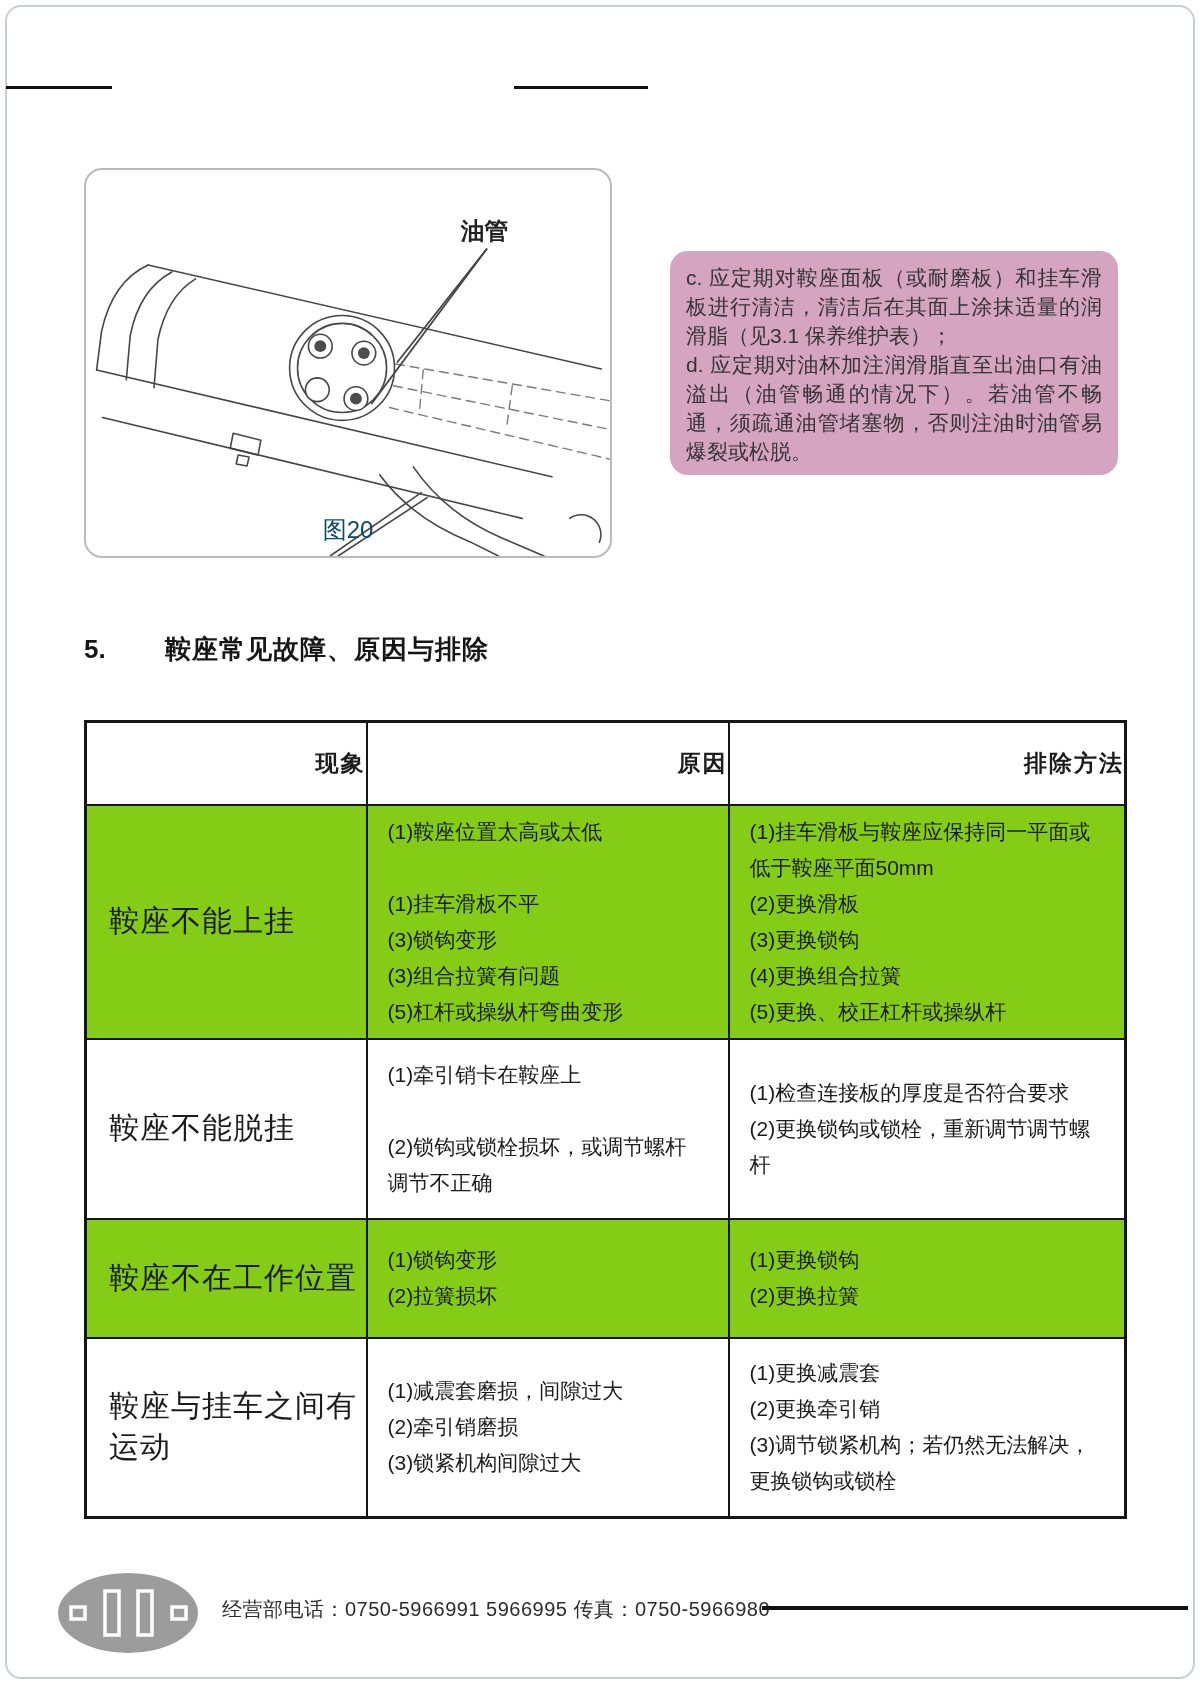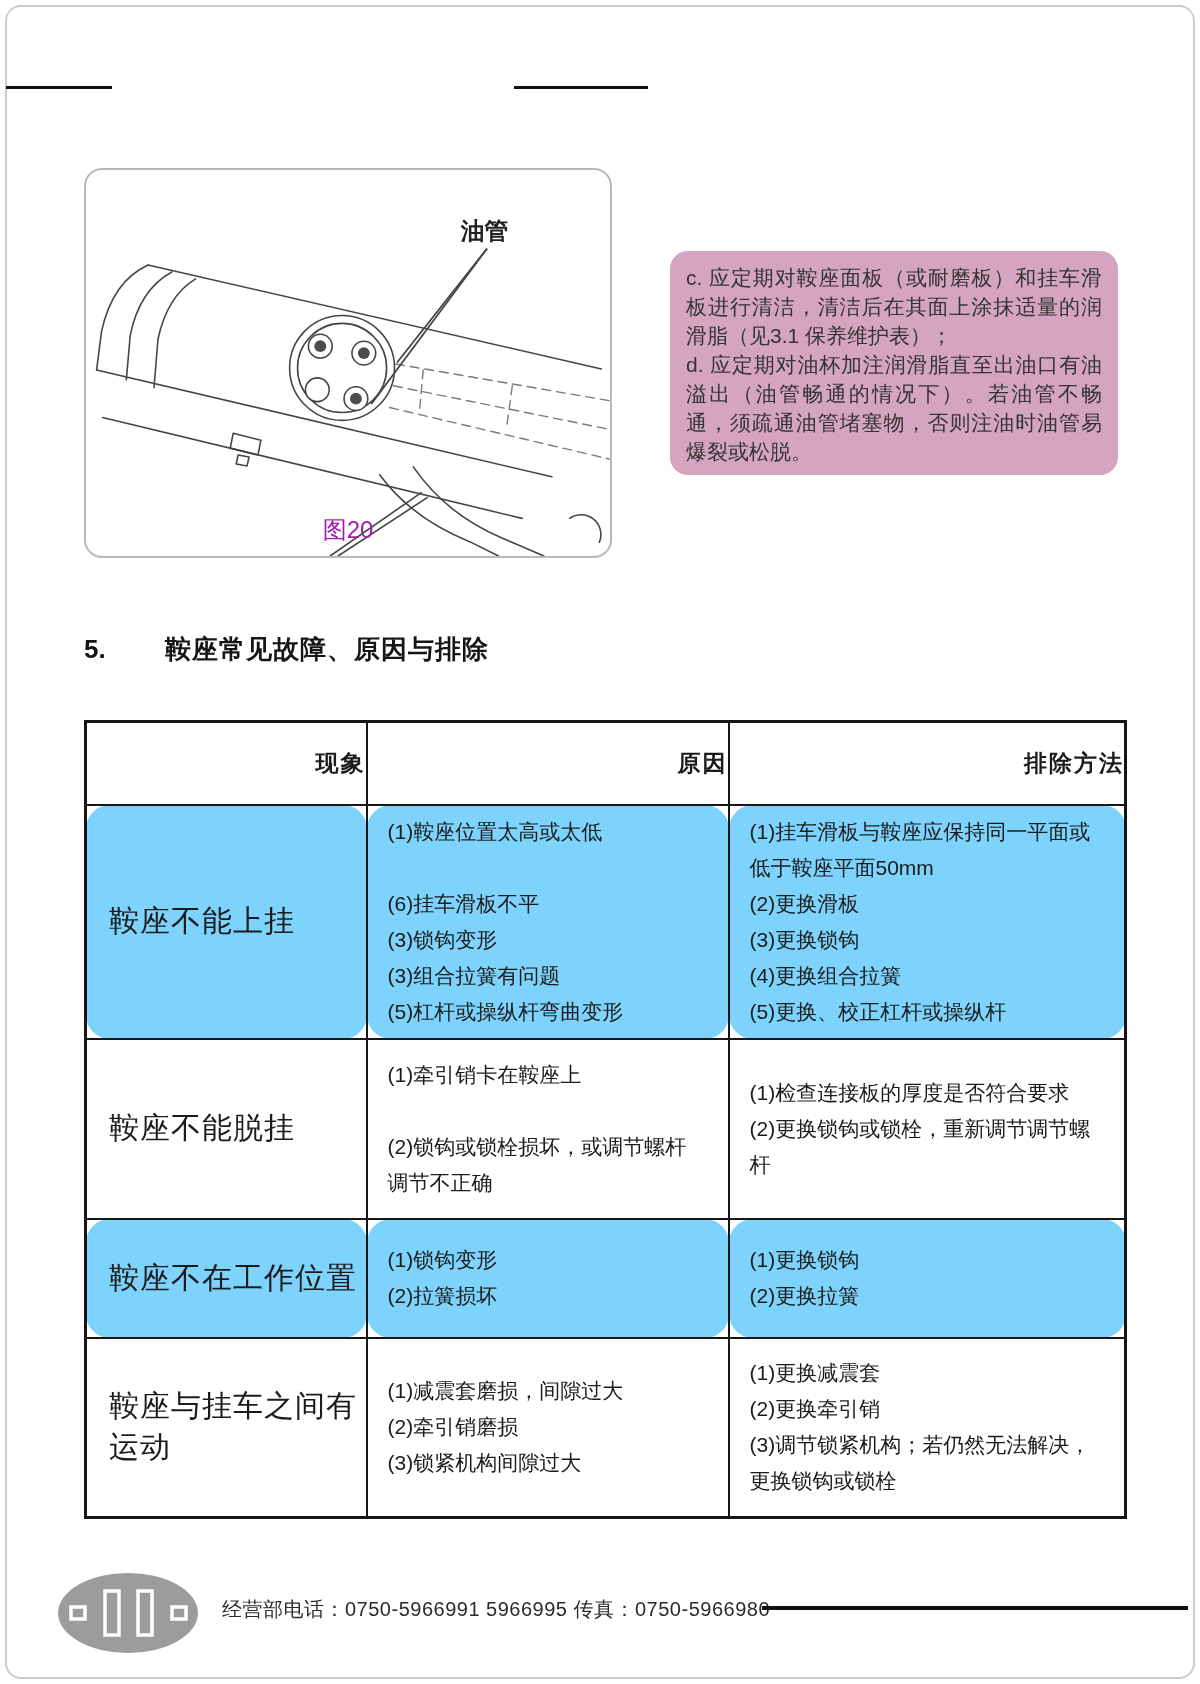--- a/index.html
+++ b/index.html
@@ -23,21 +23,21 @@
   .banner .banner-title { font-size:37px; font-weight:bold; color:#ffffff; letter-spacing:6px; white-space:nowrap; }
 
   
   .figure-box {
     position:absolute; left:84px; top:168px; width:528px; height:390px;
     border:2px solid #b7bbc0; border-radius:18px; background:#fff; overflow:hidden;
   }
   .figure-box svg { display:block; width:100%; height:100%; }
   .fig-caption {
     position:absolute; left:0; right:0; bottom:10px; text-align:center;
-    font-size:24px; color:#a21caf;
+    font-size:24px; color:#0c4a6e;
   }
 
   
   .note-box {
     position:absolute; left:670px; top:251px; width:448px; height:224px;
     background:#d4a4c0; border-radius:18px; padding:12px 16px;
     font-size:21px; line-height:29px; color:#343434; text-align:justify;
   }
   .note-box p { margin:0; }
 
@@ -51,21 +51,21 @@
     position:absolute; left:84px; top:720px; width:1040px;
     border-collapse:collapse; table-layout:fixed; font-size:21px; color:#1b1b1b;
     border:3px solid #161616;
   }
   .fault-table th, .fault-table td { border:2px solid #161616; vertical-align:middle; background:#fff; }
   .fault-table thead th { height:83px; font-size:23px; font-weight:bold; text-align:right; letter-spacing:2px; }
   .fault-table tbody tr:nth-of-type(1) td { height:234px; }
   .fault-table tbody tr:nth-of-type(2) td { height:180px; }
   .fault-table tbody tr:nth-of-type(3) td { height:119px; }
   .fault-table tbody tr:nth-of-type(4) td { height:180px; }
-  .fault-table tr.shaded td { background:#7dd3fc;border-radius:24px; }
+  .fault-table tr.shaded td { background:#84cc16; }
   td.col-phen { padding-left:22px; font-size:30px; letter-spacing:1px; }
   td.col-cause, td.col-remedy { padding:8px 24px 8px 20px; }
   .line { line-height:36px; min-height:36px; }
 
   
   .logo { position:absolute; left:58px; top:1573px; width:140px; height:80px; }
   .contact { position:absolute; left:222px; top:1596px; font-size:20px; color:#2b2b2b; letter-spacing:0.5px; white-space:nowrap; }
   .footer-rule { position:absolute; left:762px; top:1606px; width:426px; height:4px; background:#111; }
 </style>
 </head>
@@ -145,21 +145,21 @@
         <th>原因</th>
         <th>排除方法</th>
       </tr>
     </thead>
     <tbody id="fault-rows">
         <tr class="shaded">
           <td class="col-phen">鞍座不能上挂</td>
           <td class="col-cause">
             <div class="line">(1)鞍座位置太高或太低</div>
             <div class="line"></div>
-            <div class="line">(6)挂车滑板不平</div>
+            <div class="line">(1)挂车滑板不平</div>
             <div class="line">(3)锁钩变形</div>
             <div class="line">(3)组合拉簧有问题</div>
             <div class="line">(5)杠杆或操纵杆弯曲变形</div>
           </td>
           <td class="col-remedy">
             <div class="line">(1)挂车滑板与鞍座应保持同一平面或低于鞍座平面50mm</div>
             <div class="line">(2)更换滑板</div>
             <div class="line">(3)更换锁钩</div>
             <div class="line">(4)更换组合拉簧</div>
             <div class="line">(5)更换、校正杠杆或操纵杆</div>

